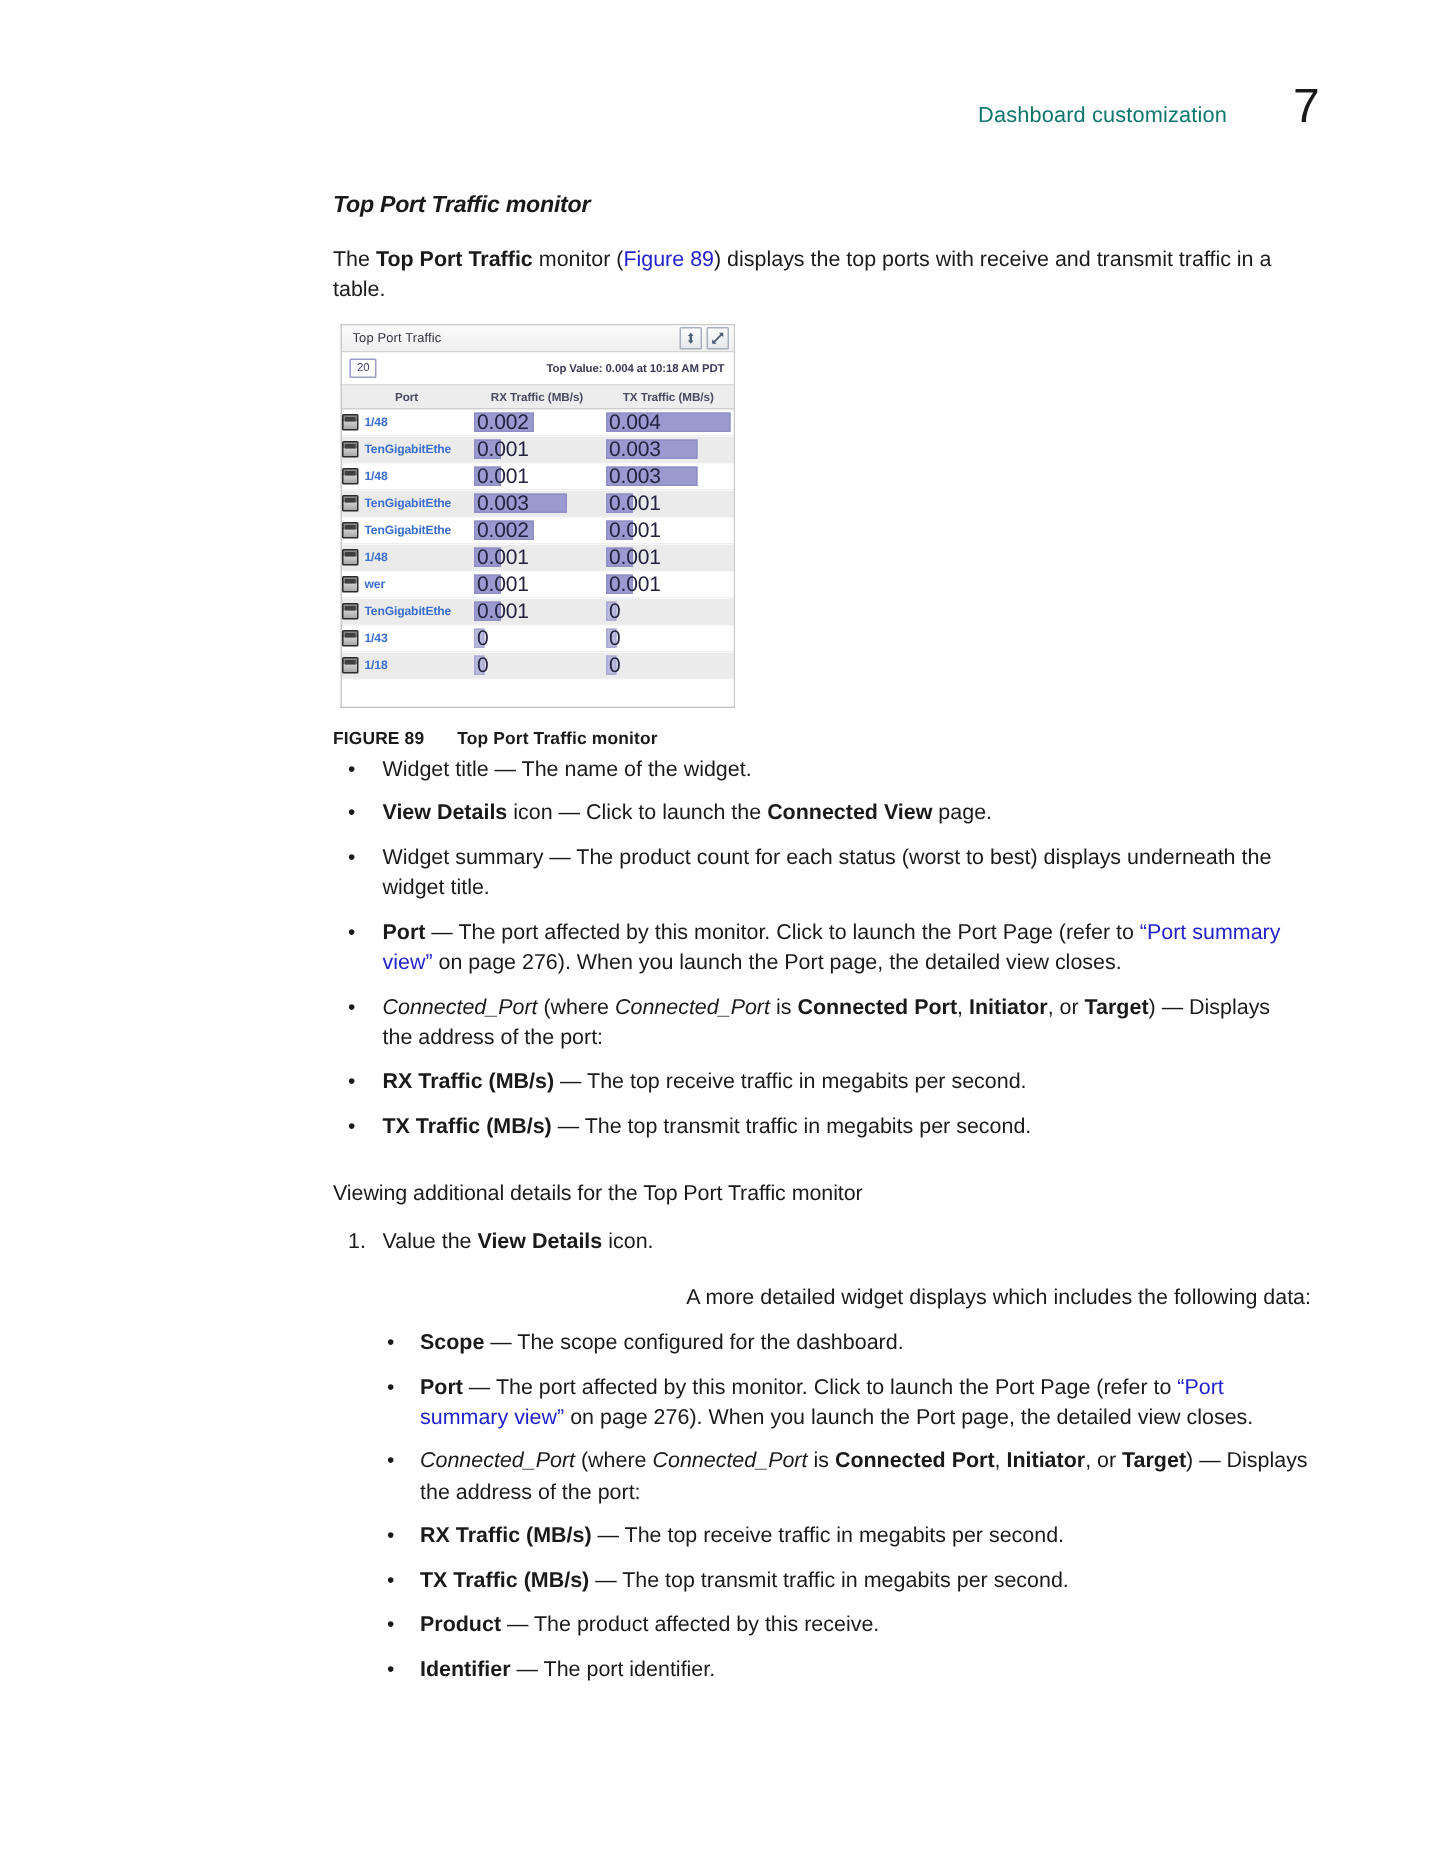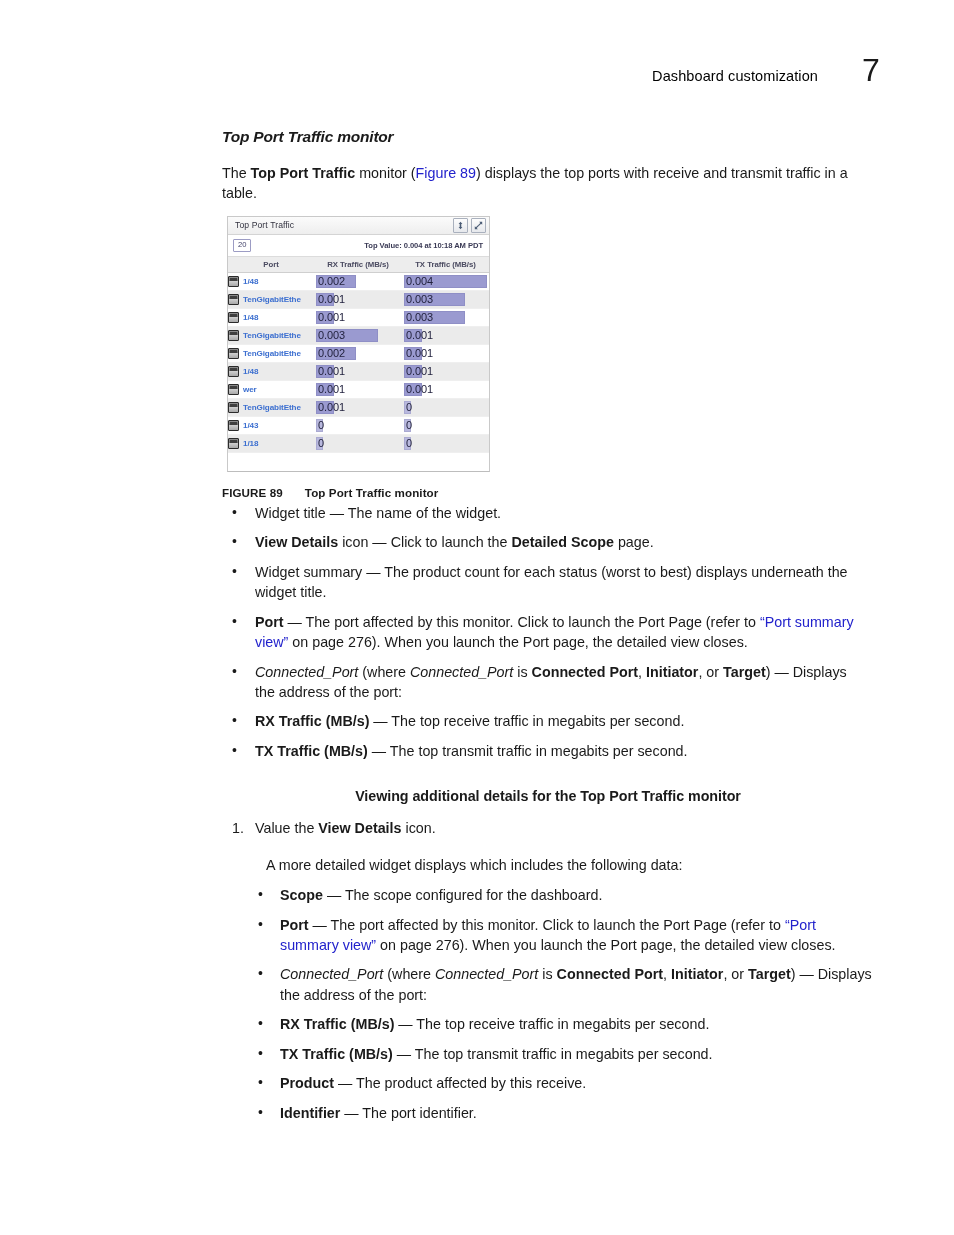--- a/index.html
+++ b/index.html
@@ -21,21 +21,21 @@
     position: absolute;
     top: 54px;
     left: 0;
     right: 58px;
     display: flex;
     align-items: baseline;
     justify-content: flex-end;
   }
   .page-header .chapter-title {
     font-size: 14.5px;
-    color: #000000;
+    color: #0f766e;
     letter-spacing: 0.1px;
   }
   .page-header .page-number {
     font-size: 32px;
     font-weight: 400;
     margin-left: 44px;
     width: 34px;
     text-align: left;
     line-height: 1;
   }
@@ -201,21 +201,21 @@
     bottom: 2px;
     background: #9a9ad0;
     border: 1px solid #8f8fc6;
     box-sizing: border-box;
   }
   .bar.zero { background: #b9b9de; border-color: #aaaad2; }
   .val-text {
     position: relative;
     z-index: 2;
     padding-left: 4px;
-    font-size: 11px;
+    font-size: 14px;
     color: #23233f;
     letter-spacing: -0.1px;
   }
   .widget-footer { height: 18px; background: #ffffff; }
 
   .figure-caption {
     margin-top: 14px;
     margin-left: -5px;
     font-size: 11.6px;
     font-weight: bold;
@@ -243,24 +243,23 @@
     left: 10px;
     top: -1px;
     font-size: 14px;
     color: #1a1a1a;
   }
   ul.bullets b { font-weight: bold; }
   ul.bullets i { font-style: italic; }
 
   h3.proc-heading {
     font-size: 14.3px;
-    font-weight: bold;
+    font-weight: normal;
     margin: 27px 0 14px 0;
     letter-spacing: -0.05px;
-    text-align: center;
   }
 
   ol.steps {
     list-style: none;
     margin: 0;
     padding: 0;
   }
   ol.steps > li {
     position: relative;
     padding-left: 33px;
@@ -268,21 +267,22 @@
     line-height: 1.43;
   }
   ol.steps > li > .step-num {
     position: absolute;
     left: 10px;
     top: 0;
   }
   p.step-body {
     font-size: 14.3px;
     line-height: 1.43;
-    margin: 16px 0 10px 11px;
+    margin: 16px 0 10px 0;
+    text-align: right;
   }
   ul.sub-bullets {
     list-style: none;
     margin: 0;
     padding: 0;
   }
   ul.sub-bullets > li {
     position: relative;
     padding-left: 25px;
     margin-bottom: 9px;
@@ -455,21 +455,21 @@
     </div>
 
     <div class="figure-caption">
       <span class="fig-label">FIGURE 89</span><span class="fig-text">Top Port Traffic monitor</span>
     </div>
   </div>
 
 
   <ul class="bullets" id="data-bullets">
       <li><span>Widget title</span><span> — The name of the widget.</span></li>
-      <li><b>View Details</b><span> icon — Click to launch the </span><b>Detailed Scope</b><span> page.</span></li>
+      <li><b>View Details</b><span> icon — Click to launch the </span><b>Connected View</b><span> page.</span></li>
       <li><span>Widget summary — The product count for each status (worst to best) displays underneath the widget title.</span></li>
       <li><b>Port</b><span> — The port affected by this monitor. Click to launch the Port Page (refer to </span><span class="xref">“Port summary view”</span><span> on page 276). When you launch the Port page, the detailed view closes.</span></li>
       <li><i>Connected_Port</i><span> (where </span><i>Connected_Port</i><span> is </span><b>Connected Port</b><span>, </span><b>Initiator</b><span>, or </span><b>Target</b><span>) — Displays the address of the port:</span></li>
       <li><b>RX Traffic (MB/s)</b><span> — The top receive traffic in megabits per second.</span></li>
       <li><b>TX Traffic (MB/s)</b><span> — The top transmit traffic in megabits per second.</span></li>
     </ul>
 
   <h3 class="proc-heading">Viewing additional details for the Top Port Traffic monitor</h3>
 
   <ol class="steps">

